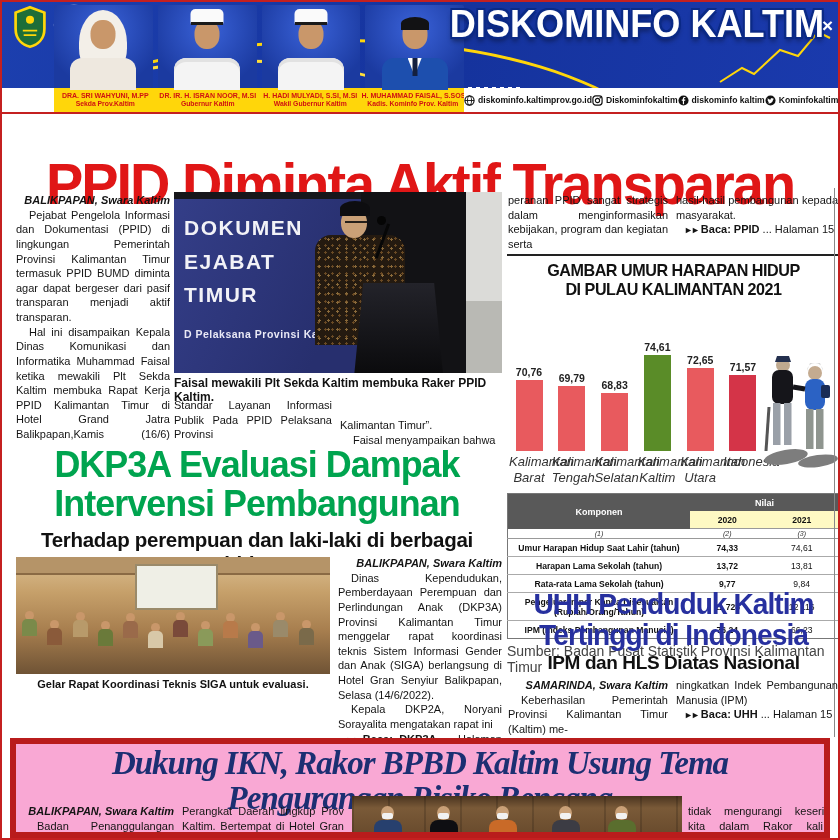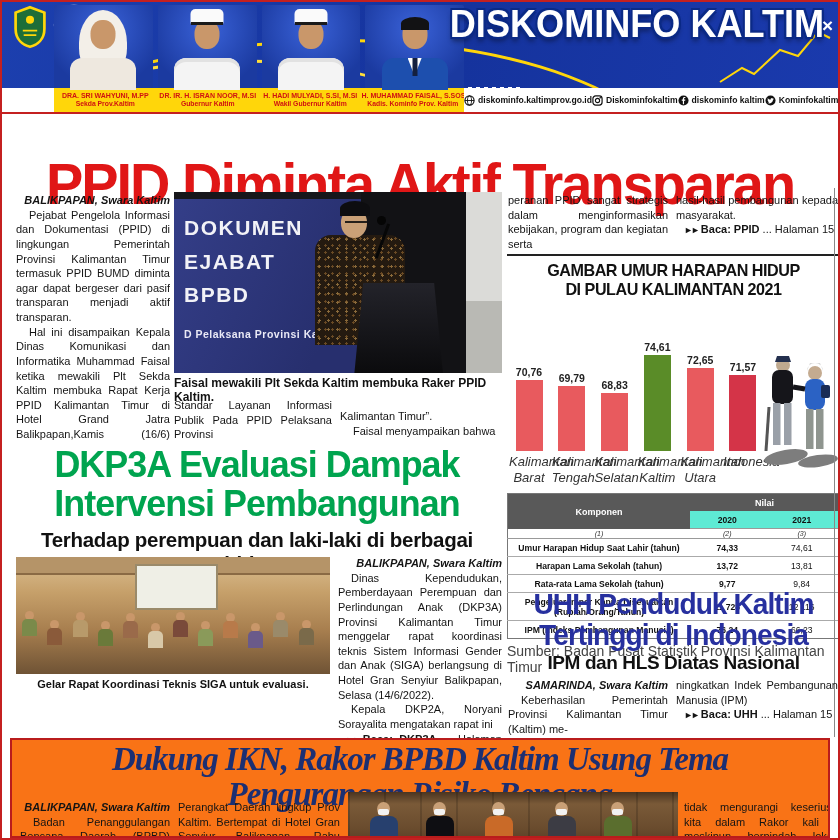--- a/index.html
+++ b/index.html
@@ -63,38 +63,38 @@
   .fig-head{position:absolute;left:51%;top:9%;width:26px;height:30px;border-radius:48%;background:#c9a077;z-index:3;}
   .fig-hair{position:absolute;left:50.5%;top:5%;width:30px;height:15px;border-radius:50% 50% 0 0;background:#0d0d10;z-index:4;}
   .fig-glasses{position:absolute;left:52%;top:16%;width:22px;border-top:2px solid #26201a;z-index:5;}
   .fig-body{position:absolute;left:43%;top:24%;width:90px;height:110px;border-radius:16px 16px 0 0;background:#241a10;z-index:2;
      background-image:radial-gradient(#8a6a3a 1.3px,transparent 1.4px),radial-gradient(#6a4a24 1px,transparent 1.1px);background-size:9px 9px,7px 7px;}
   .podium{position:absolute;left:55%;bottom:0;width:27%;height:50%;background:linear-gradient(#23232a,#0b0b0d);clip-path:polygon(10% 0,90% 0,100% 100%,0 100%);z-index:6;}
   .mic{position:absolute;left:63%;top:17%;width:3px;height:36px;background:#070707;transform:rotate(20deg);z-index:7;}
   .michead{position:absolute;left:62%;top:13%;width:9px;height:9px;border-radius:50%;background:#050505;z-index:7;}
   .s1-caption{position:absolute;left:172px;top:374px;width:328px;font-weight:bold;font-size:12px;}
   .s1-upleft{position:absolute;left:172px;top:396px;width:158px;}
-  .s1-upright{position:absolute;left:338px;top:407px;width:162px;}
+  .s1-upright{position:absolute;left:338px;top:416px;width:162px;}
   .s1-col3{position:absolute;left:506px;top:191px;width:160px;}
   .s1-col4{position:absolute;left:674px;top:191px;width:162px;}
   
   .chart-box{position:absolute;left:505px;top:252px;width:333px;border-top:2px solid #222;padding-top:5px;}
   .chart-title{text-align:center;font-weight:900;font-size:17px;line-height:1.12;letter-spacing:-.5px;transform:scaleX(.95);}
   .bars-wrap{position:relative;height:148px;margin-top:4px;}
   .bars{position:absolute;left:0;bottom:0;width:258px;display:flex;justify-content:space-between;align-items:flex-end;padding:0 2px;box-sizing:border-box;}
   .bar-col{display:flex;flex-direction:column;align-items:center;width:40px;}
   .bar-val{font-size:10.5px;font-weight:bold;color:#222;margin-bottom:2px;}
   .bar{width:27px;}
   .bar-labels{display:flex;justify-content:space-between;width:258px;padding:0 2px;box-sizing:border-box;margin-top:3px;}
   .bar-label{width:40px;text-align:center;font-size:13px;color:#333;line-height:1.2;font-style:italic;}
   .elderly{position:absolute;right:0;bottom:-20px;}
   table.ipm{width:100%;border-collapse:collapse;margin-top:8px;font-size:8.6px;border:1px solid #777;}
   table.ipm th,table.ipm td{padding:3.5px 3px;text-align:center;}
   table.ipm .dark{background:#595959;color:#fff;font-weight:bold;font-size:9px;}
-  table.ipm .yr{font-weight:bold;border-bottom:1px solid #999;background:#5eead4;}
+  table.ipm .yr{font-weight:bold;border-bottom:1px solid #999;background:#fef9c3;}
   table.ipm .idx td{font-style:italic;font-size:7px;color:#333;border-bottom:1px solid #999;padding:1px;}
   table.ipm tbody td{border-top:1px solid #aaa;}
   table.ipm tbody td.lbl{font-weight:bold;width:55%;}
   table.ipm tbody td.v0{font-weight:bold;}
   .source{font-size:14px;color:#444;margin-top:4px;text-align:left;}
   
   .dk-h{position:absolute;left:8px;top:444px;width:494px;text-align:center;color:#00a44f;font-size:37px;line-height:1.05;font-weight:900;letter-spacing:-1px;transform:scaleX(.97);}
   .dk-sub{position:absolute;left:8px;top:526px;width:494px;text-align:center;font-size:20.5px;font-weight:bold;letter-spacing:-.3px;}
   .dk-photo{position:absolute;left:14px;top:555px;width:314px;height:117px;overflow:hidden;background:linear-gradient(#dcc093 0%,#c6a06a 30%,#a87f4f 62%,#6f5335 100%);}
   .dk-screen{position:absolute;left:38%;top:6%;width:25%;height:36%;background:#efefe6;border:2px solid #9a8a6a;}
@@ -104,21 +104,21 @@
   .personc{position:absolute;width:16px;height:26px;}
   .dk-caption{position:absolute;left:14px;top:676px;width:314px;text-align:center;font-weight:bold;font-size:11px;}
   .dk-col{position:absolute;left:336px;top:554px;width:164px;}
   
   .uhh-h{position:absolute;left:505px;top:587px;width:333px;text-align:center;font-size:29px;line-height:1.06;font-weight:900;color:#27309f;letter-spacing:-1px;transform:scaleX(.97);}
   .uhh-sub{position:absolute;left:505px;top:650px;width:333px;text-align:center;font-size:19px;font-weight:bold;letter-spacing:-.4px;}
   .uhh-col1{position:absolute;left:506px;top:676px;width:160px;}
   .uhh-col2{position:absolute;left:674px;top:676px;width:162px;}
   .v-rule{position:absolute;right:3px;top:186px;width:1.5px;height:549px;background:#888;}
   
-  .bp-box{position:absolute;left:8px;top:736px;right:8px;bottom:0;background:#f97316;border:2px solid #b91c1c;box-sizing:border-box;overflow:hidden;}
+  .bp-box{position:absolute;left:8px;top:736px;right:8px;bottom:0;background:#f9a8d4;border:6px solid #b91c1c;box-sizing:border-box;overflow:hidden;}
   .bp-h{font-family:"Liberation Serif",serif;font-style:italic;font-weight:bold;color:#1c2f72;text-align:center;font-size:33px;line-height:1.0;letter-spacing:-1px;margin:0;}
   .bp-h1{margin-top:3px;} .bp-h2{margin-top:2px;}
   .bp-col1{position:absolute;left:8px;top:60px;width:150px;}
   .bp-col2{position:absolute;left:166px;top:60px;width:162px;}
   .bp-photo{position:absolute;left:336px;top:52px;width:330px;height:60px;overflow:hidden;
      background:linear-gradient(#4a3420 0%,#7a5a38 20%,#6a4c2e 60%,#503722 100%);}
   .bp-photo .wood{position:absolute;inset:0;background:repeating-linear-gradient(90deg,rgba(0,0,0,.16) 0 2px,transparent 2px 36px);}
   .bfig{position:absolute;top:16%;width:34px;height:90%;}
   .b-head{position:absolute;left:9px;top:0;width:13px;height:14px;border-radius:50%;background:#c9a077;}
   .b-mask{position:absolute;left:10px;top:7px;width:11px;height:6px;background:#f2f2f2;border-radius:2px;}
@@ -253,21 +253,21 @@
   <div class="s1-col1 txt">
     <p class="dateline">BALIKPAPAN, Swara Kaltim</p>
     <p class="ind">Pejabat Pengelola Informasi dan Dokumentasi (PPID) di lingkungan Pemerintah Provinsi Kalimantan Timur termasuk PPID BUMD diminta agar dapat bergeser dari pasif transparan menjadi aktif transparan.</p>
     <p class="ind">Hal ini disampaikan Kepala Dinas Komunikasi dan Informatika Muhammad Faisal ketika mewakili Plt Sekda Kaltim membuka Rapat Kerja PPID Kalimantan Timur di Hotel Grand Jatra Balikpapan,Kamis (16/6) dengan tema “Meningkatkan</p>
   </div>
 
   <div class="s1-photo">
     <div class="backdrop">
       <div class="big">DOKUMEN</div>
       <div class="big">EJABAT</div>
-      <div class="big">BPBD</div>
+      <div class="big">TIMUR</div>
       <div class="small">D Pelaksana Provinsi Ka</div>
     </div>
     <div class="curtain"></div>
     <div class="wall"></div>
     <div class="wall2"></div>
     <div class="fig-body"></div>
     <div class="fig-head"></div>
     <div class="fig-hair"></div>
     <div class="fig-glasses"></div>
     <div class="podium"></div>

